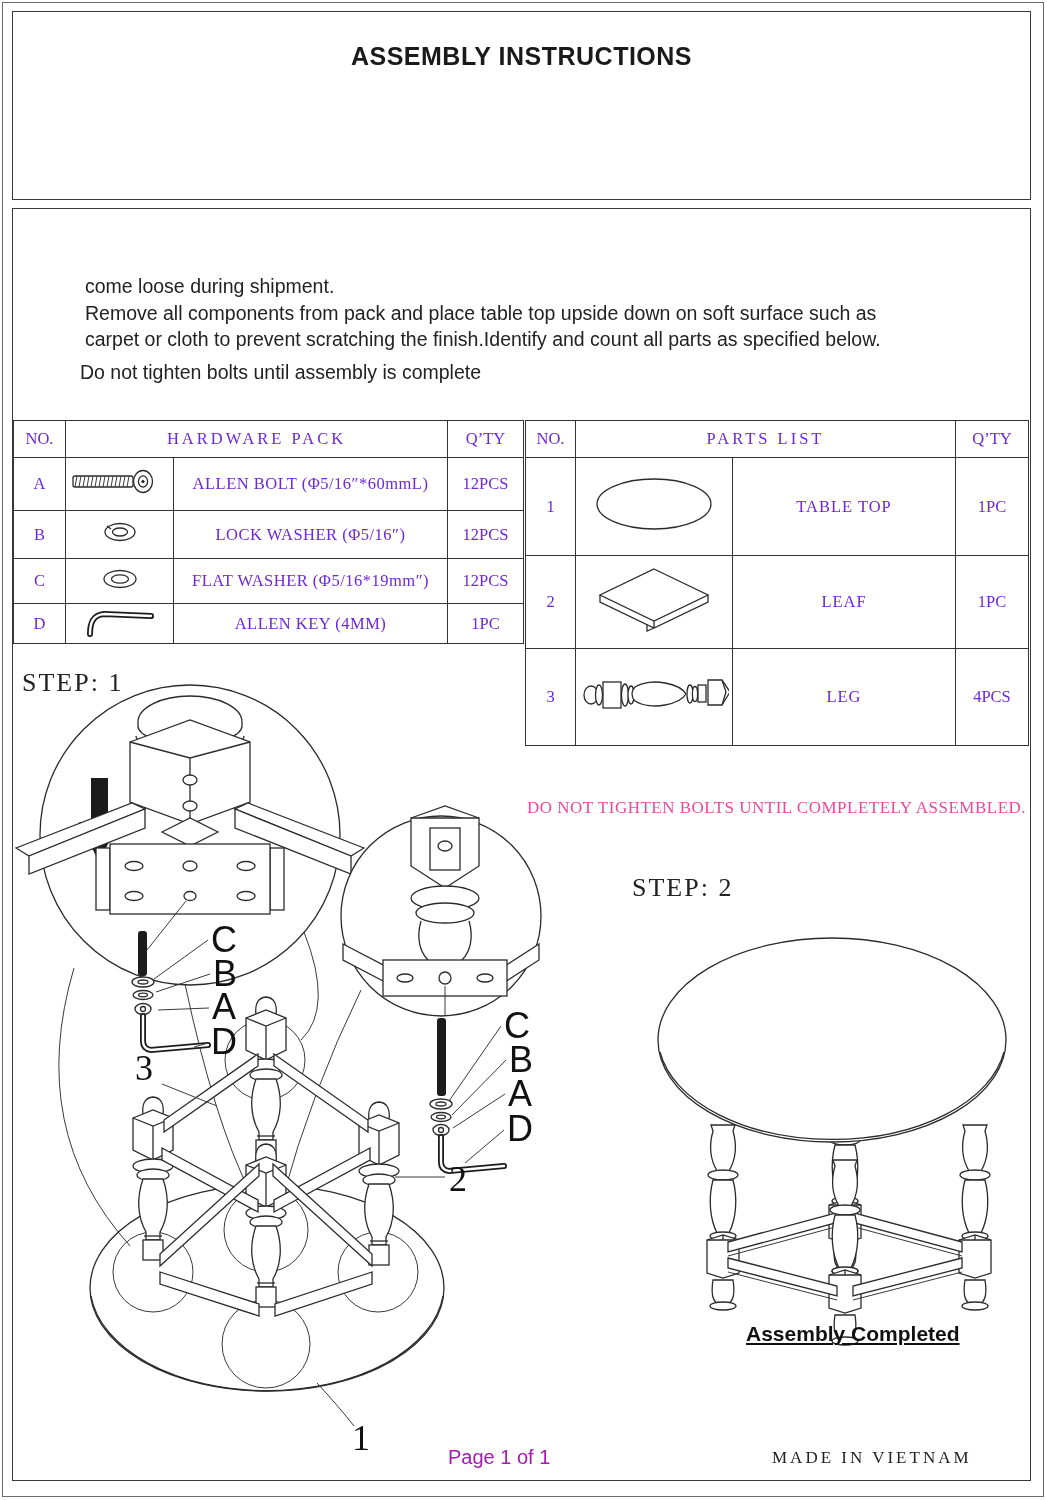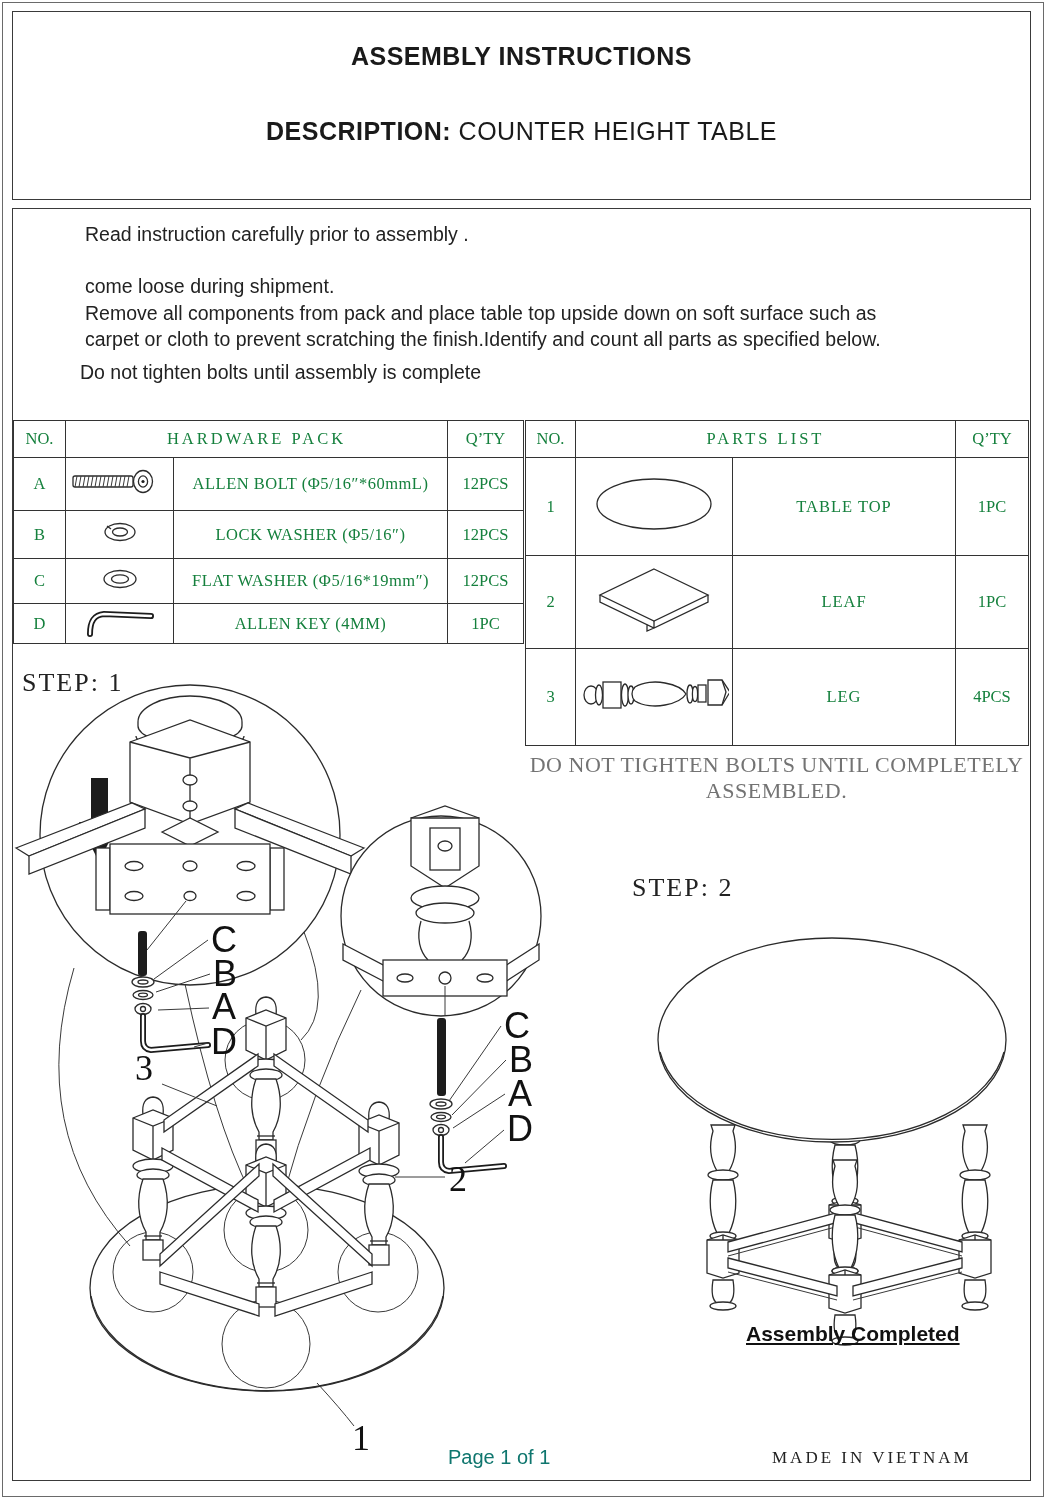--- a/index.html
+++ b/index.html
@@ -8,30 +8,30 @@
   .abs{position:absolute;}
   .box{position:absolute;border:1.6px solid #3a3a3a;}
   .outer{left:2px;top:2px;width:1040px;height:1493px;border:1.4px solid #6a6a6a;}
   .titlebox{left:12px;top:11px;width:1017px;height:187px;}
   .mainbox{left:12px;top:208px;width:1017px;height:1271px;}
   .tline{position:absolute;left:12px;width:1019px;text-align:center;
          font-weight:bold;font-size:25px;letter-spacing:.5px;}
   .tline .reg{font-weight:normal;}
   .instr{position:absolute;font-size:19.5px;color:#222;white-space:nowrap;}
   table.sheet{position:absolute;border-collapse:collapse;table-layout:fixed;
-        font-family:"Liberation Serif","DejaVu Serif",serif;font-size:16.5px;color:#15803d;}
+        font-family:"Liberation Serif","DejaVu Serif",serif;font-size:16.5px;color:#6d28d9;}
   table.sheet td{border:1.4px solid #333;text-align:center;vertical-align:middle;
         padding:0;overflow:hidden;}
   td.desc{text-align:left;padding-left:12px;letter-spacing:.5px;}
   td.qtytop{vertical-align:top;padding-top:14px;}
   .steplabel{position:absolute;font-family:"Liberation Serif","DejaVu Serif",serif;
         font-size:26px;letter-spacing:2px;color:#222;}
   .note{position:absolute;font-family:"Liberation Serif","DejaVu Serif",serif;
-        font-size:22px;letter-spacing:.5px;color:#737373;text-align:center;}
-  .footpage{position:absolute;font-size:20px;color:#0f766e;}
+        font-size:17px;letter-spacing:.5px;color:#ec4899;text-align:center;margin-top:46px;}
+  .footpage{position:absolute;font-size:20px;color:#a21caf;}
   .footmade{position:absolute;font-family:"Liberation Serif","DejaVu Serif",serif;
         font-size:17px;letter-spacing:3px;color:#222;}
   .completed{position:absolute;font-weight:bold;font-size:21px;color:#111;text-decoration:underline;}
   
   svg .n{fill:none;stroke:#2b2b2b;stroke-width:1.3;}
   svg .w{fill:#ffffff;stroke:#2b2b2b;stroke-width:1.3;}
   svg .thin{fill:none;stroke:#3a3a3a;stroke-width:1;}
   svg .blk{fill:#1c1c1c;stroke:none;}
   svg .keyo{fill:none;stroke:#1c1c1c;stroke-width:6;stroke-linecap:round;}
   svg .keyi{fill:none;stroke:#ffffff;stroke-width:2.4;stroke-linecap:round;}
@@ -41,23 +41,21 @@
 </head>
 <body>
 
 <div class="page">
 
   <div class="box outer"></div>
   <div class="box titlebox"></div>
   <div class="box mainbox"></div>
 
   <div class="tline" style="top:42px;">ASSEMBLY INSTRUCTIONS</div>
-  <div class="tline" style="top:117px;"><span>DESCRIPTION:</span><span class="reg"> COUNTER HEIGHT TABLE</span></div>
-
-  <div class="instr" style="left:85px;top:223px;">Read instruction carefully prior to assembly .</div>
+
   <div class="instr" style="left:85px;top:275px;">come loose during shipment.</div>
   <div class="instr" style="left:85px;top:302px;">Remove all components from pack and place table top upside down on soft surface such as</div>
   <div class="instr" style="left:85px;top:328px;">carpet or cloth to prevent scratching the finish.Identify and count all parts as specified below.</div>
   <div class="instr" style="left:80px;top:361px;">Do not tighten bolts until assembly is complete</div>
 
   <table class="sheet" style="left:13px;top:420px;width:510px;">
     <colgroup>
         <col style="width:52px">
         <col style="width:108px">
         <col style="width:274px">

